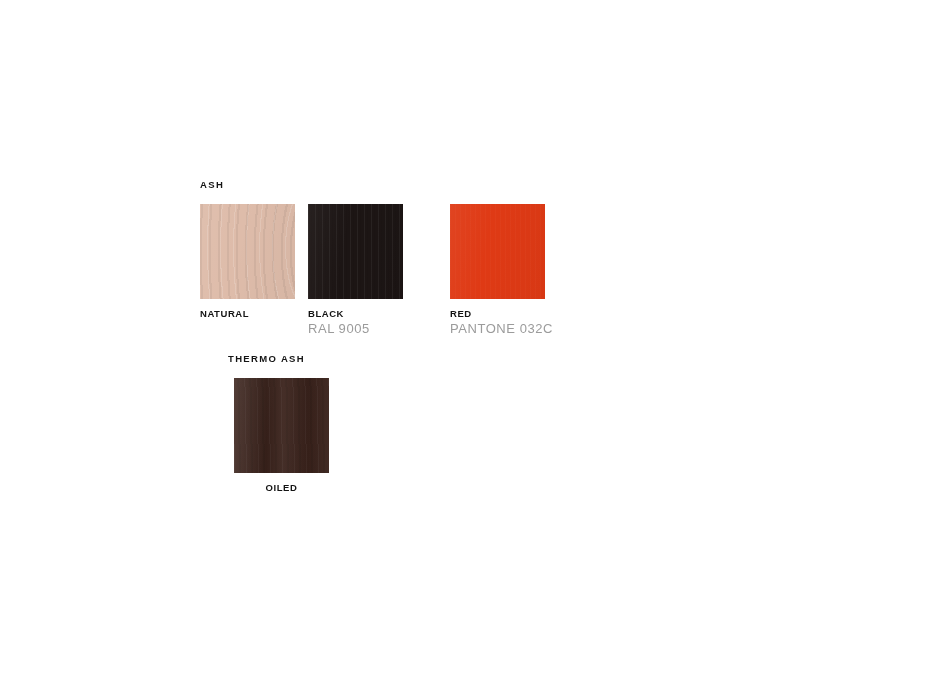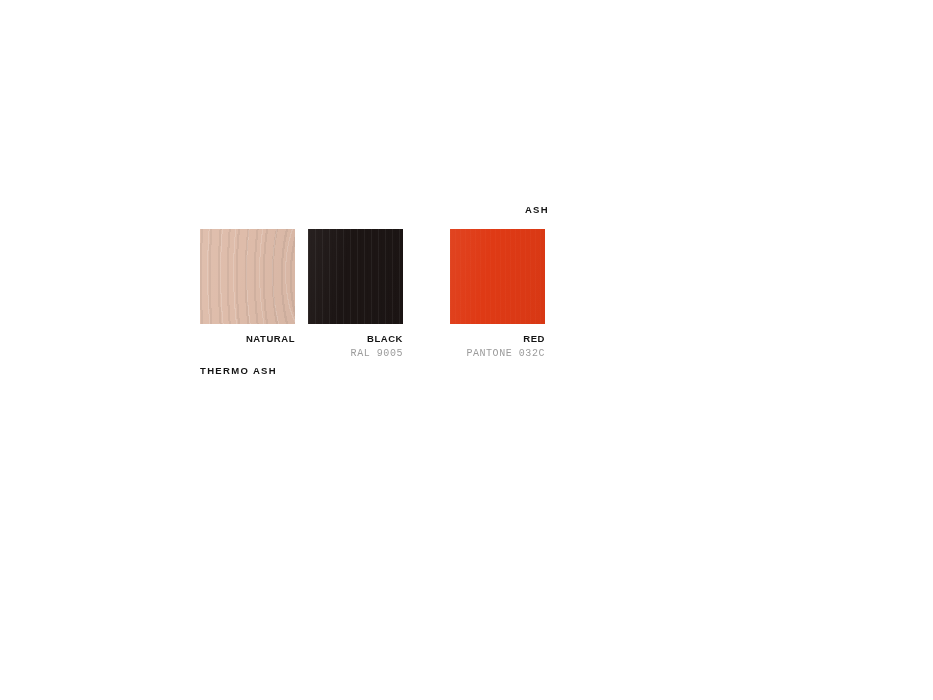--- a/index.html
+++ b/index.html
@@ -21,22 +21,22 @@
     width: 933px;
     height: 700px;
     background: #ffffff;
   }
 
   
   .swatch-group {
     position: absolute;
     left: 200px;
   }
-  .group-ash        { top: 204px; text-align: right; }
-  .group-thermo-ash { top: 365px; text-align: center; }
+  .group-ash        { top: 179px; }
+  .group-thermo-ash { top: 353px; text-align: center; }
 
   .group-title {
     font-size: 9.5px;
     line-height: 12px;
     font-weight: bold;
     letter-spacing: 1.35px;
     color: #141414;
     text-transform: uppercase;
     margin: 0 0 13px 0;
     white-space: nowrap;
@@ -158,29 +158,28 @@
   .chip-name {
     font-size: 9.5px;
     line-height: 12px;
     font-weight: bold;
     letter-spacing: 0.55px;
     color: #141414;
     text-transform: uppercase;
     white-space: nowrap;
   }
   .chip-code {
-    font-size: 10px;
+    font-size: 13px;
     line-height: 13px;
     font-weight: normal;
     letter-spacing: 0.55px;
     color: #9b9b9b;
     text-transform: uppercase;
     white-space: nowrap;
     margin-top: 2px;
-    font-family: Liberation Mono, monospace;
   }
   .chip-code:empty { display: none; }
 </style>
 </head>
 <body style="background-color: rgb(255, 255, 255);">
 
 <div class="sheet">
 
   <section class="swatch-group group-ash">
     <h2 class="group-title">ASH</h2>
@@ -221,15 +220,27 @@
           <div class="chip-code">PANTONE 032C</div>
         </div>
       </div>
 
     </div>
   </section>
 
   <section class="swatch-group group-thermo-ash">
     <h2 class="group-title">THERMO ASH</h2>
 
+    <div class="swatch-row">
+      <div class="swatch-cell">
+        <div class="chip" style="background-color: rgb(59, 35, 28);">
+          <span class="grain grain-dark-wood"></span>
+          <span class="sheen"></span>
+        </div>
+        <div class="chip-caption">
+          <div class="chip-name">OILED</div>
+
+        </div>
+      </div>
+    </div>
   </section>
 
 </div>
 
 </body></html>

